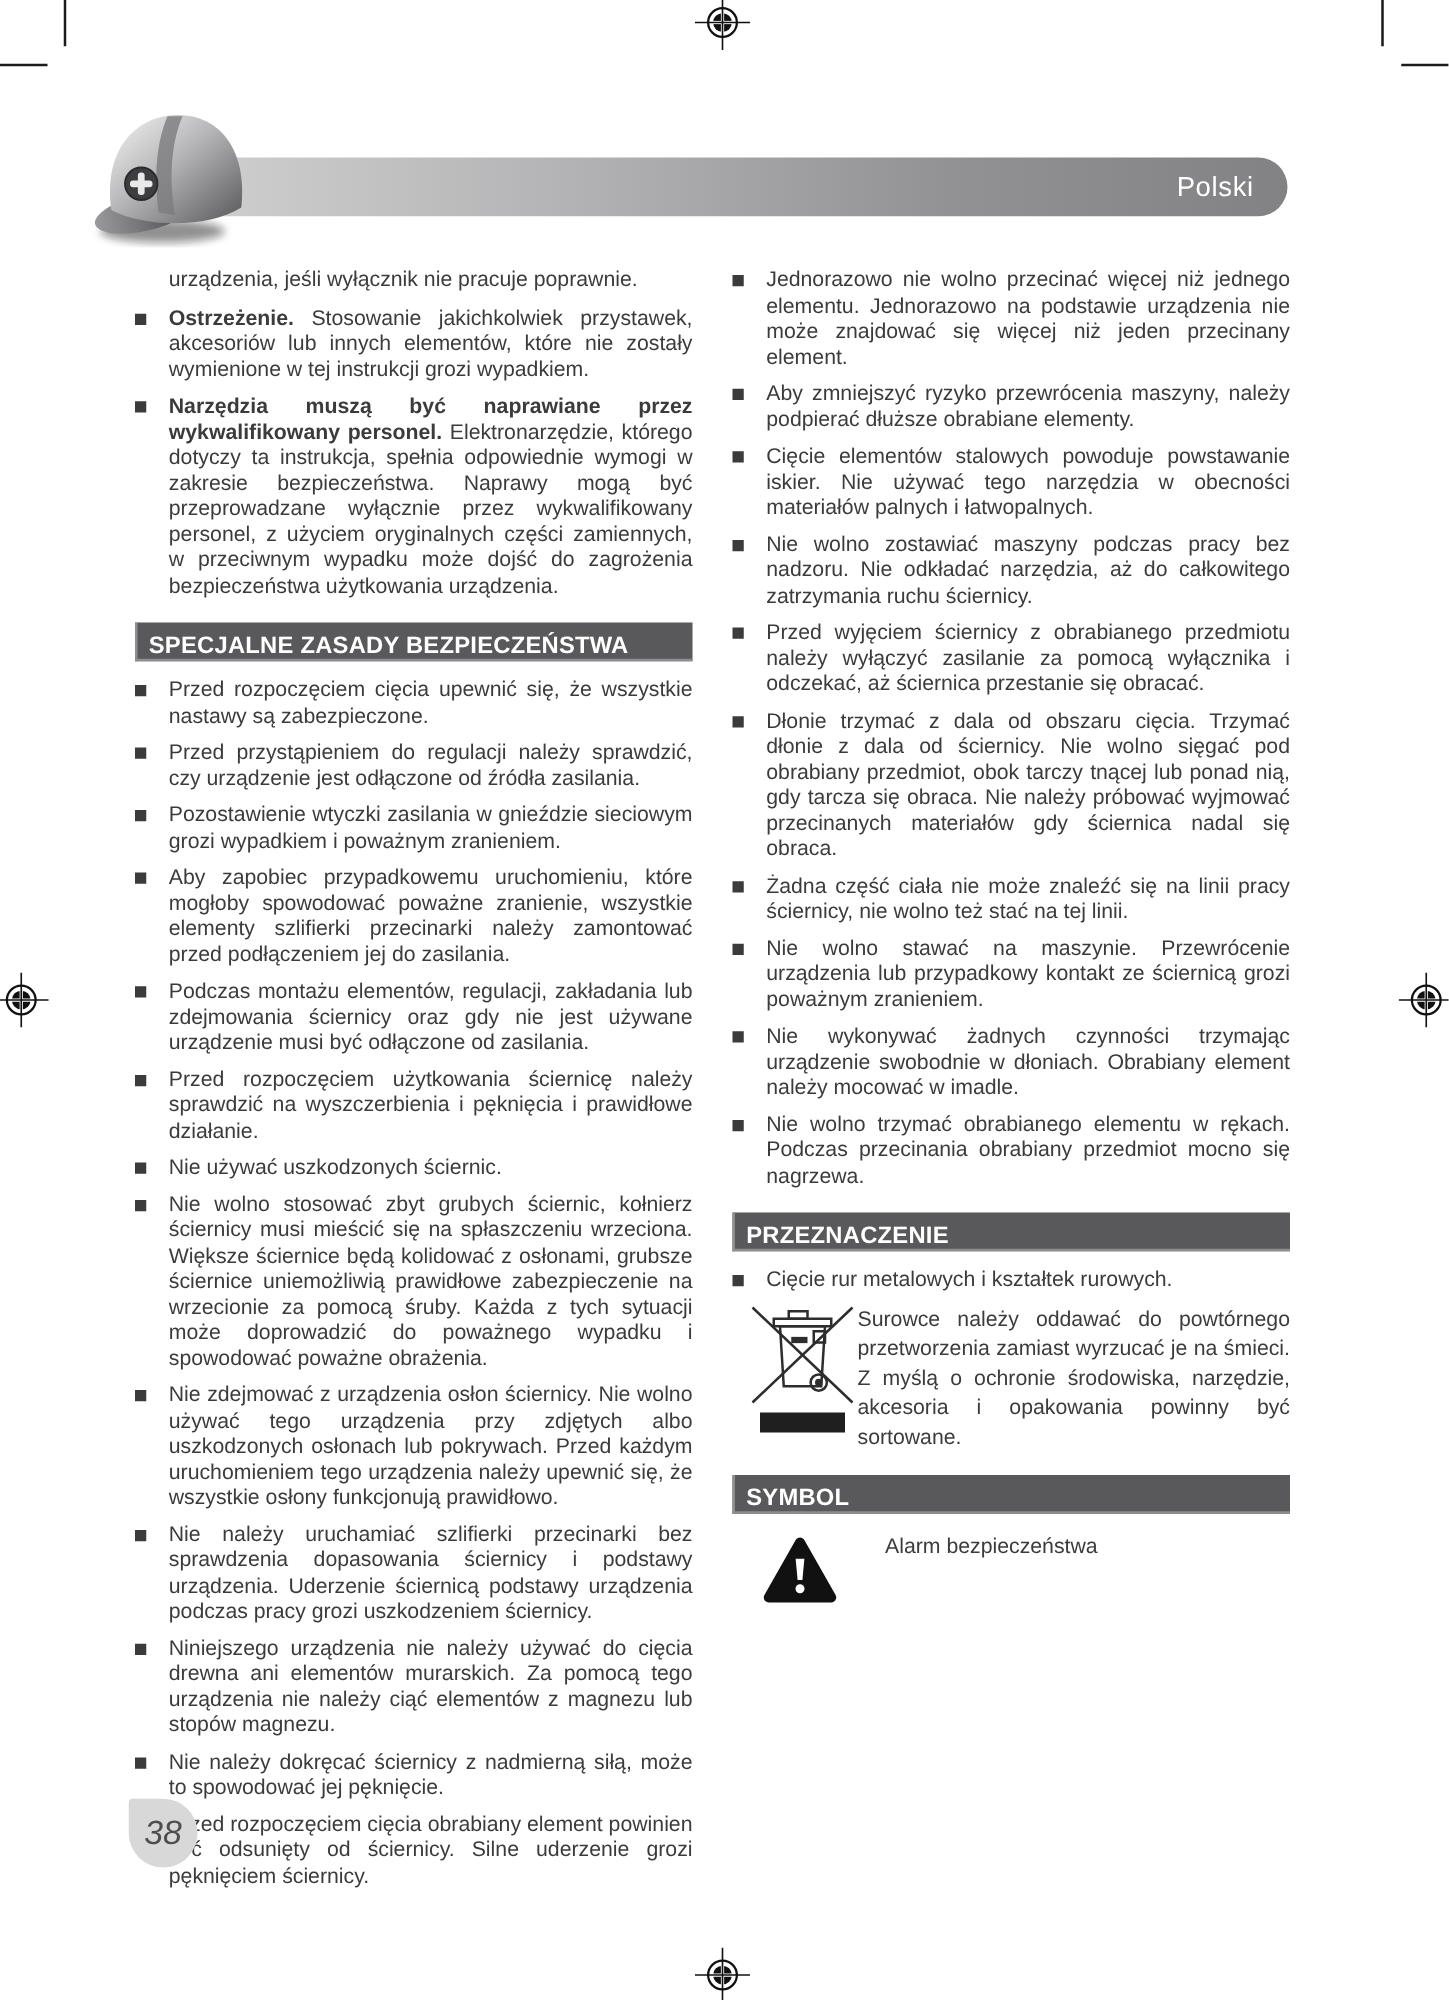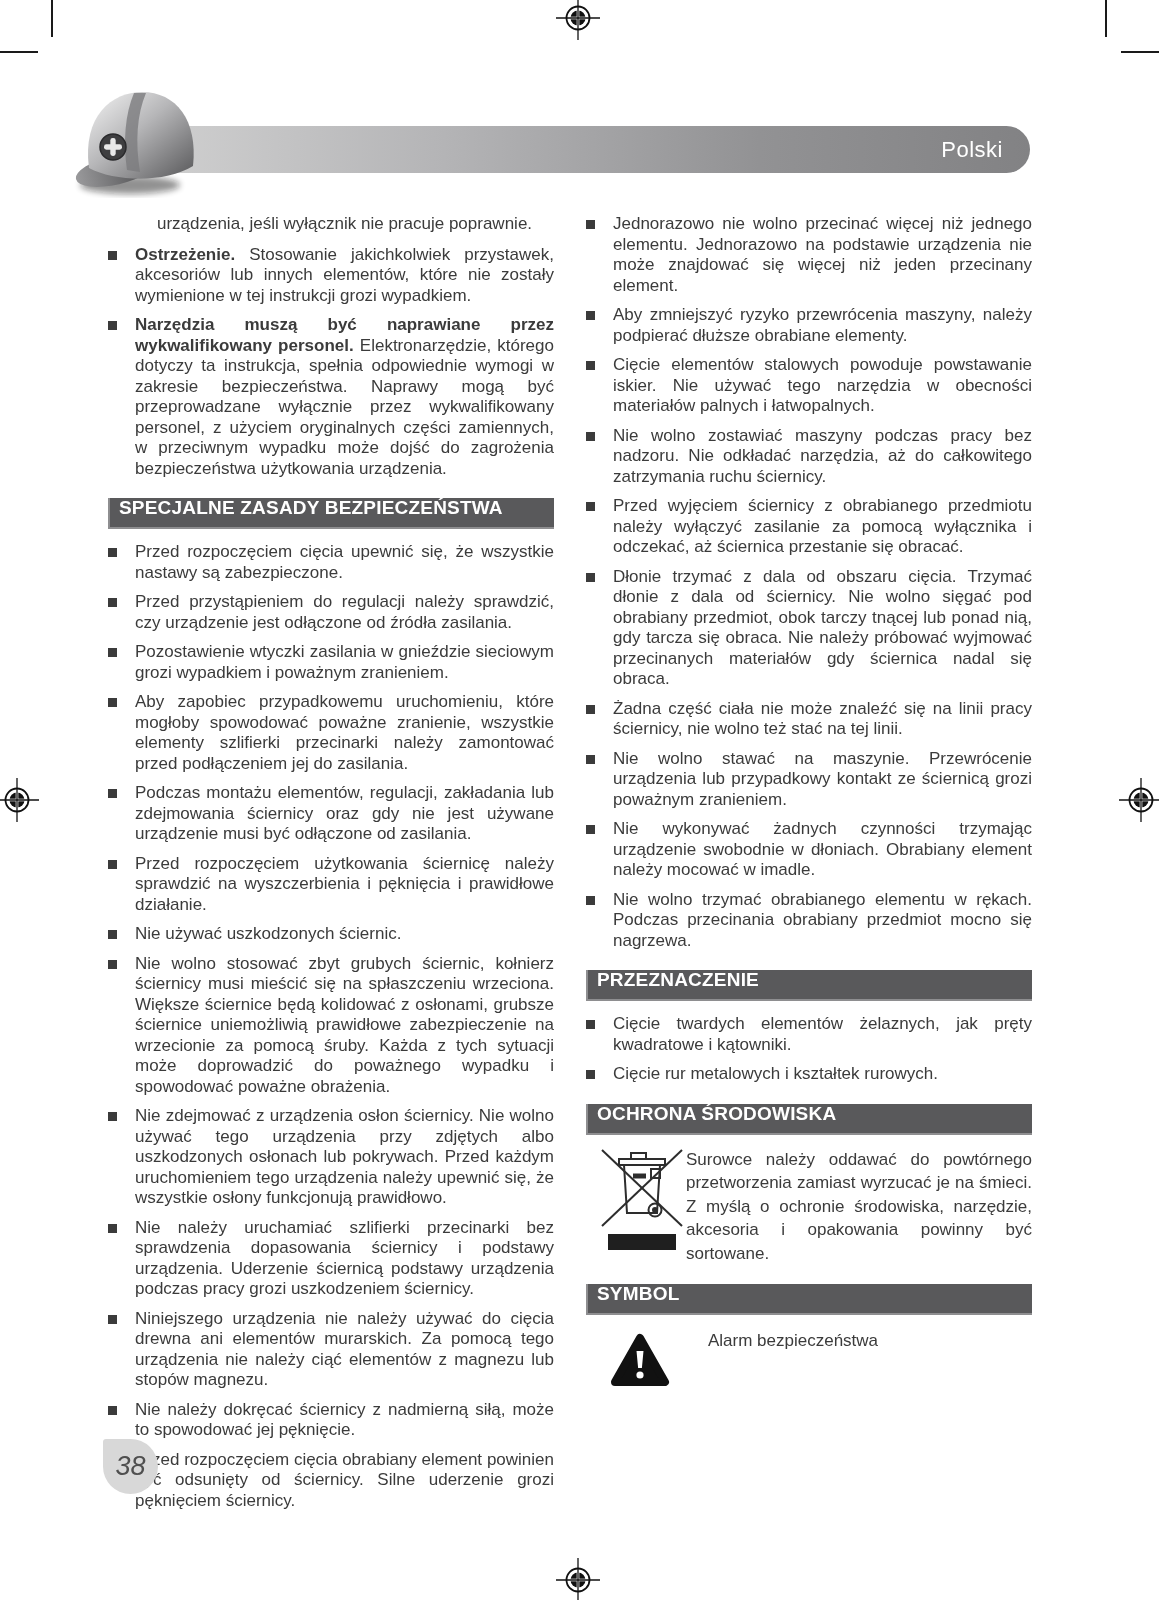--- a/index.html
+++ b/index.html
@@ -16,29 +16,29 @@
           border-radius:10px 24px 24px 10px;z-index:1;}
   .banner .lang{position:absolute;right:27px;top:0;line-height:47px;color:#ffffff;
           font-size:22px;font-weight:400;letter-spacing:0.5px;}
   .helmet{position:absolute;left:74px;top:82px;z-index:2;}
 
   
   .col{position:absolute;top:214px;width:446px;font-size:17px;line-height:20.5px;}
   .col.left{left:108px;}
   .col.right{left:586px;}
 
-  .cont{margin:0 0 10px 27px;text-align:center;}
+  .cont{margin:0 0 10px 27px;text-align:left;}
 
   ul.blist{list-style:none;margin:0;padding:0;}
   ul.blist li{display:flex;margin:0 0 9px 0;}
   .sq{flex:0 0 9px;width:9px;height:9px;background:#3b3b3b;margin:6px 18px 0 0;}
   li .txt{flex:1;text-align:justify;}
   .lead{font-weight:bold;}
 
-  .sec-header{height:31px;background:#59595b;margin:19px 0 13px 0;display:flex;align-items:flex-start;
+  .sec-header{height:31px;background:#59595b;margin:19px 0 13px 0;display:flex;align-items:flex-end;
               border-left:2px solid #8e8e90;border-bottom:2px solid #8e8e90;box-sizing:border-box;}
   .sec-header span{color:#ffffff;font-weight:bold;font-size:19px;padding-left:9px;letter-spacing:0.2px;}
 
   
   .env{display:flex;margin:6px 0 4px 0;}
   .env .icon-cell{flex:0 0 100px;padding-left:14px;box-sizing:border-box;}
   .env .txt{flex:1;text-align:justify;line-height:23.5px;}
 
   
   .symbol-row{display:flex;align-items:flex-start;margin:16px 0 0 24px;}
@@ -240,31 +240,24 @@
         </li>
     </ul>
 
     <div class="sec-header">
       <span>PRZEZNACZENIE</span>
     </div>
 
     <ul class="blist">
       <li>
           <span class="sq"></span>
-          <span class="txt">Cięcie twardych elementów żelaznych, jak pręty kwadratowe i kątowniki.</span>
-        </li>
-      <li>
-          <span class="sq"></span>
           <span class="txt">Cięcie rur metalowych i kształtek rurowych.</span>
         </li>
     </ul>
 
-    <div class="sec-header">
-      <span>OCHRONA ŚRODOWISKA</span>
-    </div>
 
     <div class="env">
       <div class="icon-cell">
         <svg width="84" height="104" viewBox="0 0 84 104">
           <g stroke="#2d2d2d" stroke-width="2" fill="none">
             <rect x="31" y="5" width="15" height="6"></rect>
             <rect x="19" y="11" width="46" height="6"></rect>
             <path d="M24 17 L60 17 L57 65 L27 65 Z"></path>
             <rect x="51" y="21" width="9" height="9"></rect>
             <line x1="33" y1="28" x2="46" y2="28" stroke-width="5"></line>

